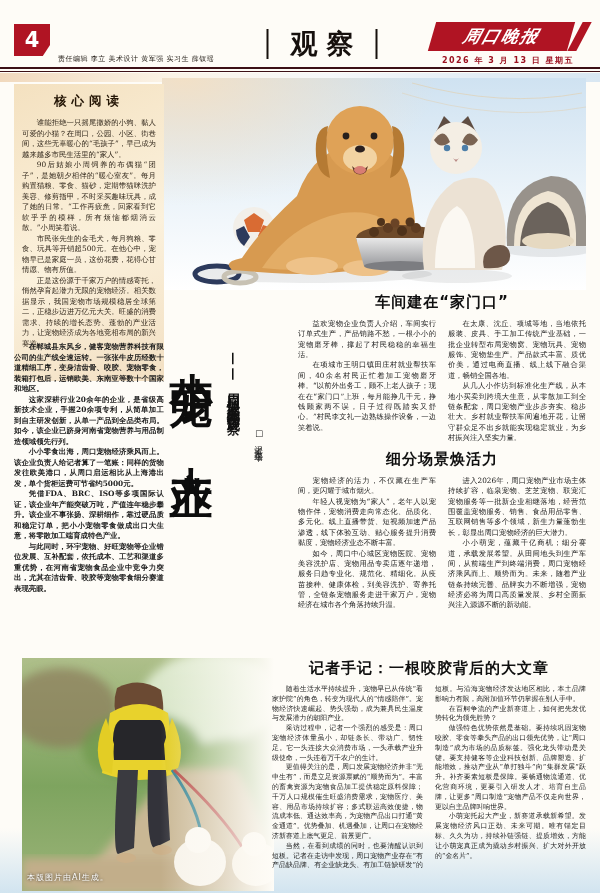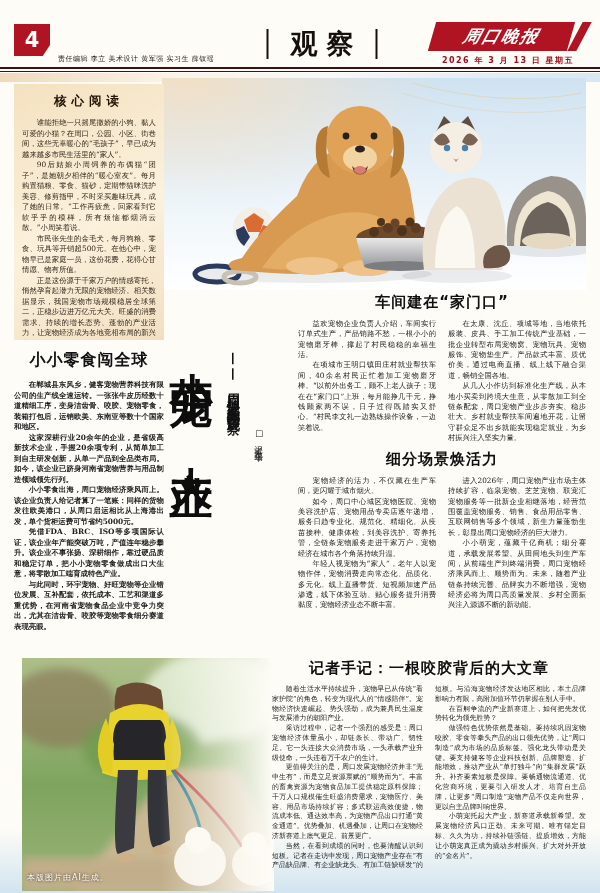--- a/index.html
+++ b/index.html
@@ -32,21 +32,21 @@
   .masthead-slash { width:9px; background:#b01423; transform:skewX(-28deg); }
   .masthead-date { margin-top:4px; color:#9c1120; font-size:8px; font-weight:bold; letter-spacing:1.5px;text-align:center; }
   .header-rule { position:absolute; top:67px; left:0; width:600px; height:5px;
     border-top:2.5px solid #3c1016; border-bottom:1.5px solid #3c1016; }
   .deco-band { position:absolute; top:73px; left:0; width:600px; height:9px;
     background:linear-gradient(90deg,#f1d9bd,#fbf3e6 28%,#f6f8fa 55%,#e3edf5 80%,#d9e7f2); }
   .bg-bottom { position:absolute; left:0; top:828px; width:600px; height:65px;
     background:linear-gradient(180deg,rgba(214,232,243,0),rgba(198,222,238,.8)); z-index:0; }
 
   
-  .core-box { position:absolute; left:14px; top:84px; width:150px; height:256px; z-index:2;
+  .core-box { position:absolute; left:14px; top:84px; width:150px; height:297px; z-index:2;
     background:linear-gradient(155deg,#f4e1c0,#fbf1dc 55%,#f2dfc2); padding:9px 8px 17px; overflow:hidden; }
   .core-box h3 { margin:0 0 8px; text-align:center; font-size:12.5px; letter-spacing:5px; color:#241505; }
   .serif-body p { margin:0; text-indent:2em; text-align:justify; line-height:1.42;
     font-family:"DejaVu Serif","Liberation Serif",serif; }
   .core-box p { font-size:7.4px; color:#32281c; }
   .article-left { position:absolute; left:14px; top:342px; width:150px; height:306px; overflow:hidden; z-index:2; }
   .article-left h2 { margin:8px 0 9px; text-align:center; font-size:16px; letter-spacing:1px; color:#111; }
   .article-left p { font-size:7.4px; color:#1d1d1d;font-weight:bold; }
 
   .photo-walk { position:absolute; left:14px; top:650px; width:252px; height:233px; margin:8px; z-index:1; }
@@ -106,21 +106,20 @@
     <div>
 
     <p>谁能拒绝一只摇尾撒娇的小狗、黏人可爱的小猫？在周口，公园、小区、街巷间，这些无辜暖心的“毛孩子”，早已成为越来越多市民生活里的“家人”。</p>
         <p>90后姑娘小周饲养的布偶猫“团子”，是她朝夕相伴的“暖心室友”。每月购置猫粮、零食、猫砂，定期带猫咪洗护美容、修剪指甲，不时采买趣味玩具，成了她的日常。“工作再疲惫，回家看到它软乎乎的模样，所有烦恼都烟消云散。”小周笑着说。</p>
         <p>市民张先生的金毛犬，每月狗粮、零食、玩具等开销超500元。在他心中，宠物早已是家庭一员，这份花费，花得心甘情愿、物有所值。</p>
         <p>正是这份源于千家万户的情感寄托，悄然孕育起潜力无限的宠物经济。相关数据显示，我国宠物市场规模稳居全球第二，正稳步迈进万亿元大关。旺盛的消费需求、持续的增长态势、蓬勃的产业活力，让宠物经济成为各地竞相布局的新兴赛道。</p>
       </div>
   </section>
 
   <section class="article-left serif-body">
-    <h2>小小零食闯全球</h2>
     <div>
 
     <p>在郸城县东风乡，健客宠物营养科技有限公司的生产线全速运转。一张张牛皮历经数十道精细工序，变身洁齿骨、咬胶、宠物零食，装箱打包后，运销欧美、东南亚等数十个国家和地区。</p>
         <p>这家深耕行业20余年的企业，是省级高新技术企业，手握20余项专利，从简单加工到自主研发创新，从单一产品到全品类布局。如今，该企业已跻身河南省宠物营养与用品制造领域领先行列。</p>
         <p>小小零食出海，周口宠物经济乘风而上。该企业负责人给记者算了一笔账：同样的货物发往欧美港口，从周口启运相比从上海港出发，单个货柜运费可节省约5000元。</p>
         <p>凭借FDA、BRC、ISO等多项国际认证，该企业年产能突破万吨，产值连年稳步攀升。该企业不事张扬、深耕细作，靠过硬品质和稳定订单，把小小宠物零食做成出口大生意，将零散加工端育成特色产业。</p>
         <p>与此同时，环宇宠物、好旺宠物等企业错位发展、互补配套，依托成本、工艺和渠道多重优势，在河南省宠物食品企业中竞争力突出，尤其在洁齿骨、咬胶等宠物零食细分赛道表现亮眼。</p>
       </div>
   </section>
 
@@ -232,22 +231,22 @@
         <p>在太康、沈丘、项城等地，当地依托服装、皮具、手工加工传统产业基础，一批企业转型布局宠物窝、宠物玩具、宠物服饰、宠物垫生产。产品款式丰富、质优价美，通过电商直播、线上线下融合渠道，畅销全国各地。</p>
         <p>从几人小作坊到标准化生产线，从本地小买卖到跨境大生意，从零散加工到全链条配套，周口宠物产业步步夯实、稳步壮大。乡村就业帮扶车间遍地开花，让留守群众足不出乡就能实现稳定就业，为乡村振兴注入坚实力量。</p>
       </div>
   </section>
 
   <section class="sec sec-scenes serif-body">
     <h2>细分场景焕活力</h2>
     <div class="two-col">
 
     <p>宠物经济的活力，不仅藏在生产车间，更闪耀于城市烟火。</p>
+        <p>年轻人视宠物为“家人”，老年人以宠物作伴，宠物消费走向常态化、品质化、多元化。线上直播带货、短视频加速产品渗透，线下体验互动、贴心服务提升消费黏度，宠物经济业态不断丰富。</p>
         <p>如今，周口中心城区宠物医院、宠物美容洗护店、宠物用品专卖店逐年递增，服务日趋专业化、规范化、精细化。从疫苗接种、健康体检，到美容洗护、寄养托管，全链条宠物服务走进千家万户，宠物经济在城市各个角落持续升温。</p>
-        <p>年轻人视宠物为“家人”，老年人以宠物作伴，宠物消费走向常态化、品质化、多元化。线上直播带货、短视频加速产品渗透，线下体验互动、贴心服务提升消费黏度，宠物经济业态不断丰富。</p>
         <p>进入2026年，周口宠物产业市场主体持续扩容，临泉宠物、芝芝宠物、联宠汇宠物服务等一批新企业相继落地，经营范围覆盖宠物服务、销售、食品用品零售、互联网销售等多个领域，新生力量蓬勃生长，彰显出周口宠物经济的巨大潜力。</p>
         <p>小小萌宠，蕴藏千亿商机；细分赛道，承载发展希望。从田间地头到生产车间，从前端生产到终端消费，周口宠物经济乘风而上、顺势而为。未来，随着产业链条持续完善、品牌实力不断增强，宠物经济必将为周口高质量发展、乡村全面振兴注入源源不断的新动能。</p>
       </div>
   </section>
 
   <section class="sec sec-notes serif-body">
     <h2>记者手记：一根咬胶背后的大文章</h2>
     <div class="two-col">
 
     <p>随着生活水平持续提升，宠物早已从传统“看家护院”的角色，转变为现代人的“情感陪伴”。宠物经济快速崛起、势头强劲，成为兼具民生温度与发展潜力的朝阳产业。</p>

